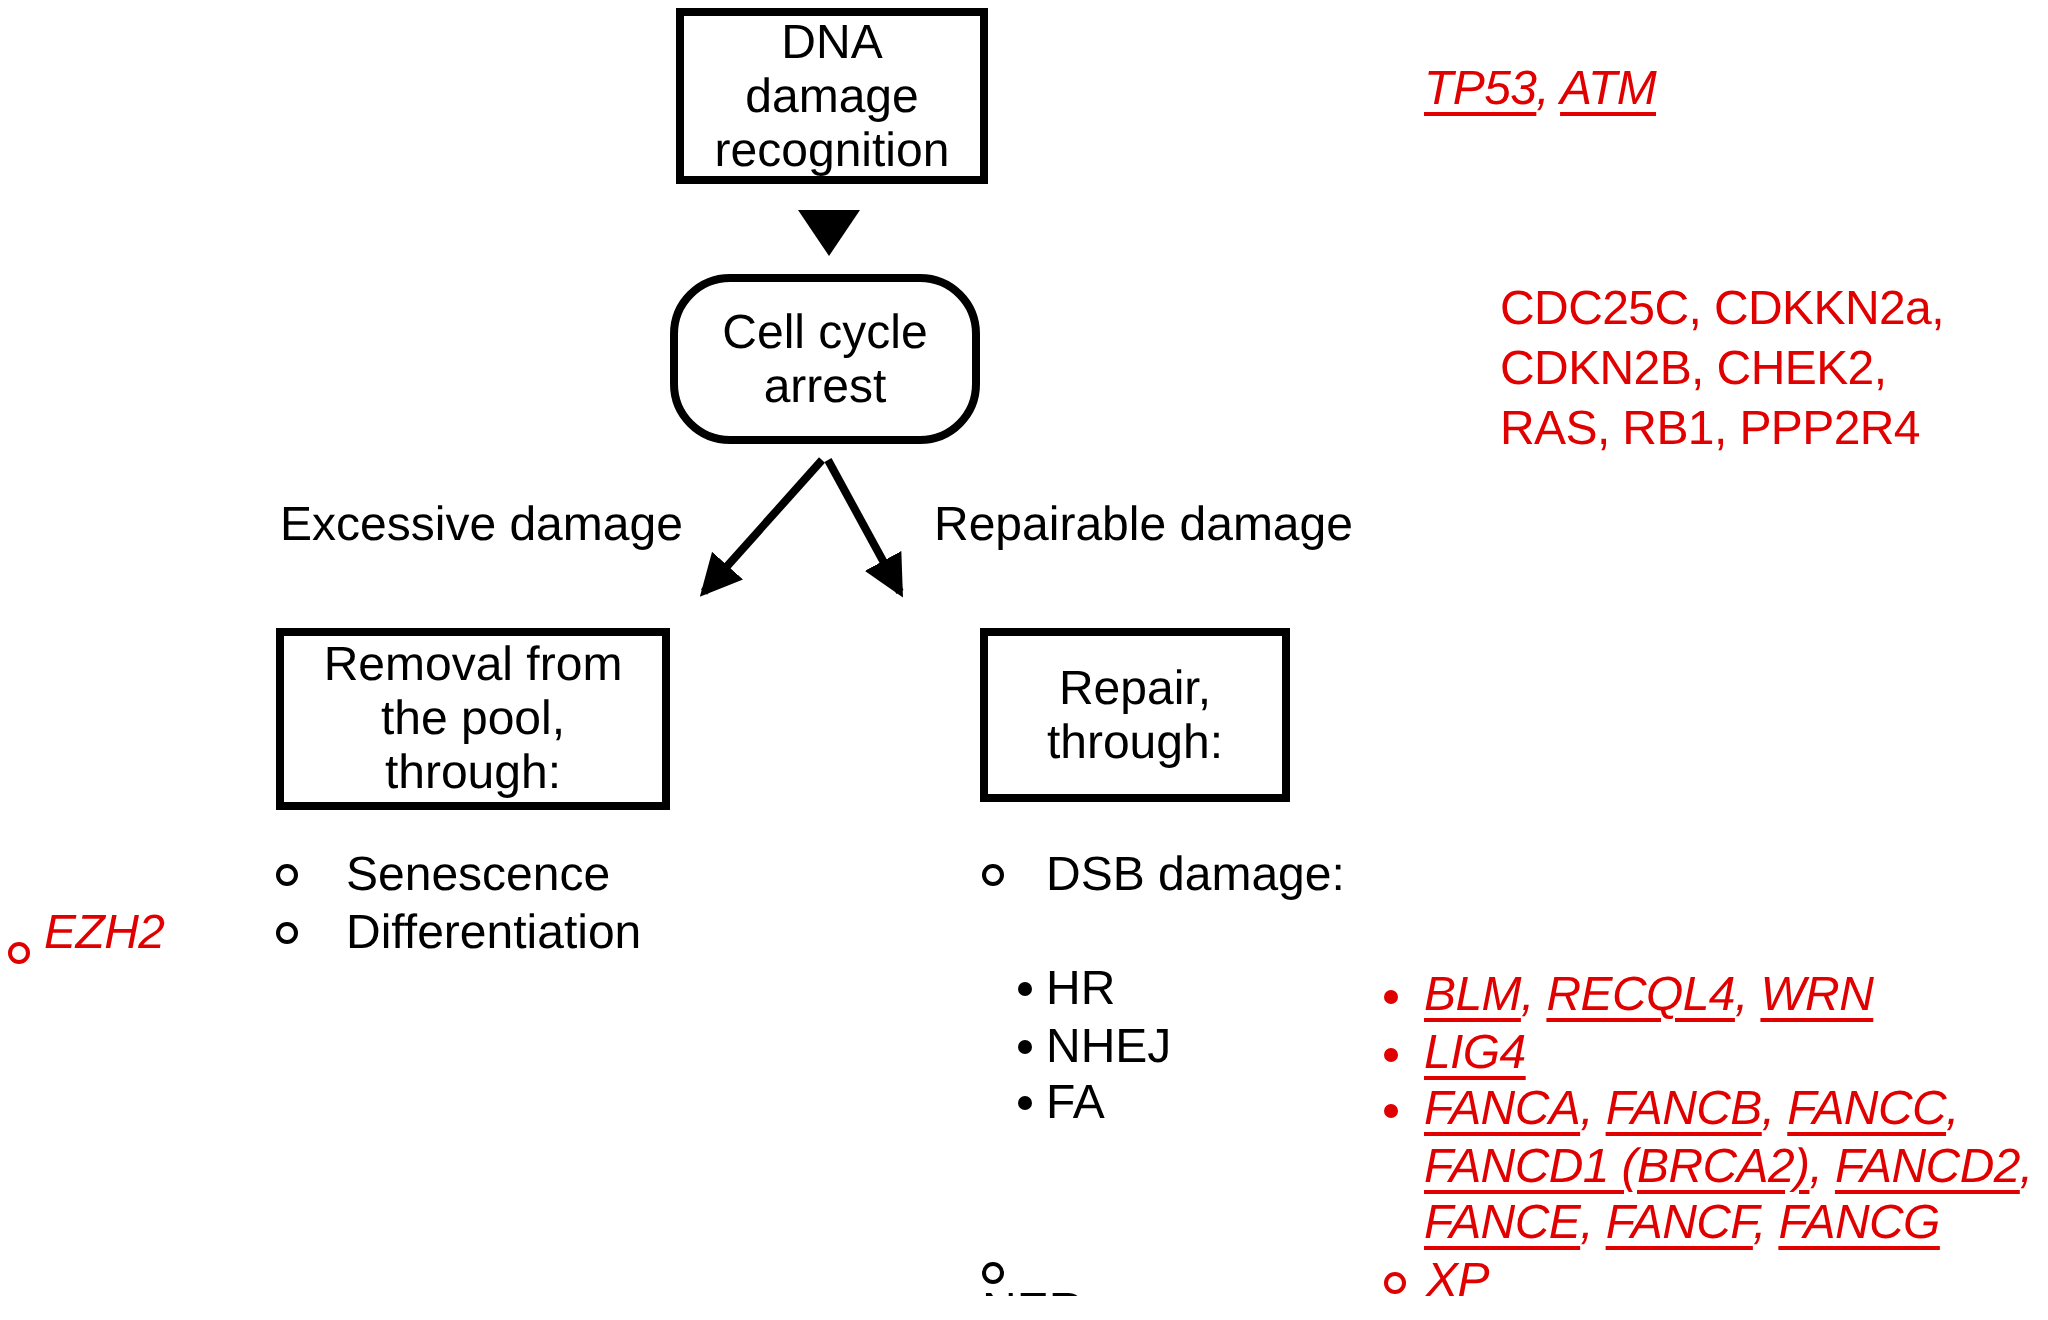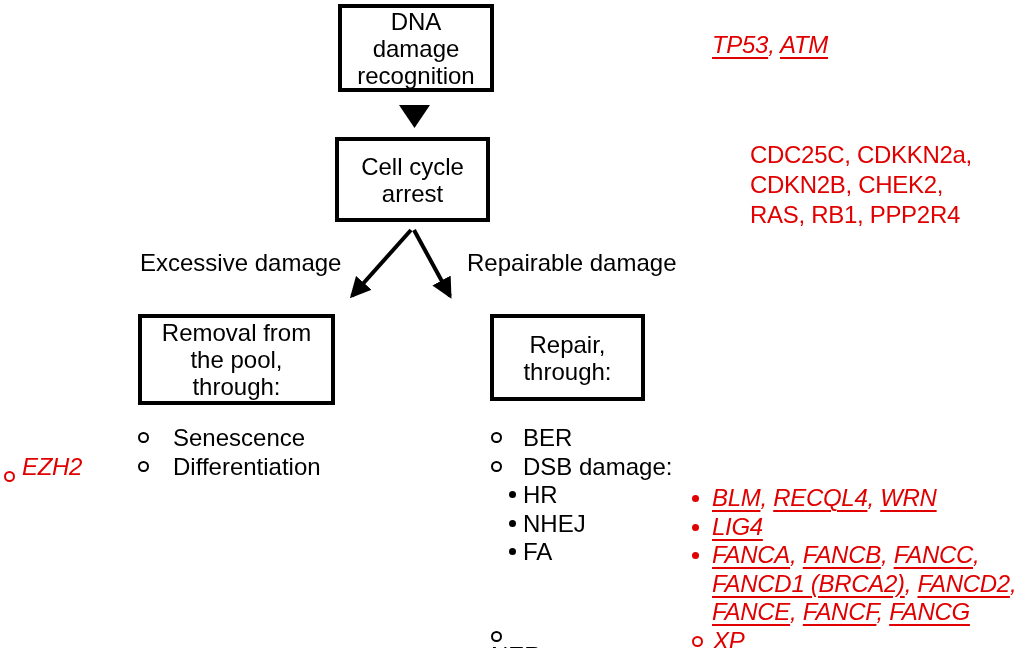--- a/index.html
+++ b/index.html
@@ -10,21 +10,21 @@
     font-family:"Liberation Sans",sans-serif;font-size:24px;color:var(--ink);
     overflow:hidden;
   }
   .overlay{position:absolute;left:0;top:0;width:1024px;height:660px;pointer-events:none;}
   .box{
     position:absolute;border:4px solid var(--ink);box-sizing:border-box;background:var(--bg);
     display:flex;flex-direction:column;justify-content:center;align-items:center;
     text-align:center;line-height:27px;
   }
   #box-dna{left:338px;top:4px;width:156px;height:88px;}
-  #box-cell{left:335px;top:137px;width:155px;height:85px;}
+  #box-cell{left:335px;top:137px;width:155px;height:85px;border-radius:30px;}
   #box-removal{left:138px;top:314px;width:197px;height:91px;}
   #box-repair{left:490px;top:314px;width:155px;height:87px;}
   .lbl{position:absolute;line-height:29px;white-space:nowrap;}
   #lbl-excessive{left:140px;top:248px;}
   #lbl-repairable{left:467px;top:248px;}
 
   .genes{font-style:italic;color:var(--red);letter-spacing:-0.3px;}
   .gene{white-space:nowrap;}
   .gene.u{text-decoration:underline;text-decoration-thickness:2px;text-underline-offset:4px;}
   #genes-recognition{position:absolute;left:712px;top:30px;line-height:29px;}
@@ -112,24 +112,20 @@
     </div>
 
   <div class="row" id="row-ezh2">
     <span class="bu circle red"></span>
     <span class="genes"><span class="gene">EZH2</span></span>
   </div>
 
   <div class="list" id="list-repair-top">
       <div class="row">
         <span class="bu circle"></span>
-        <span>BER</span>
-      </div>
-      <div class="row">
-        <span class="bu circle"></span>
         <span>DSB damage:</span>
       </div>
     </div>
   <div class="list" id="list-repair-sub">
       <div class="row">
         <span class="bu dot"></span>
         <span>HR</span>
       </div>
       <div class="row">
         <span class="bu dot"></span>

